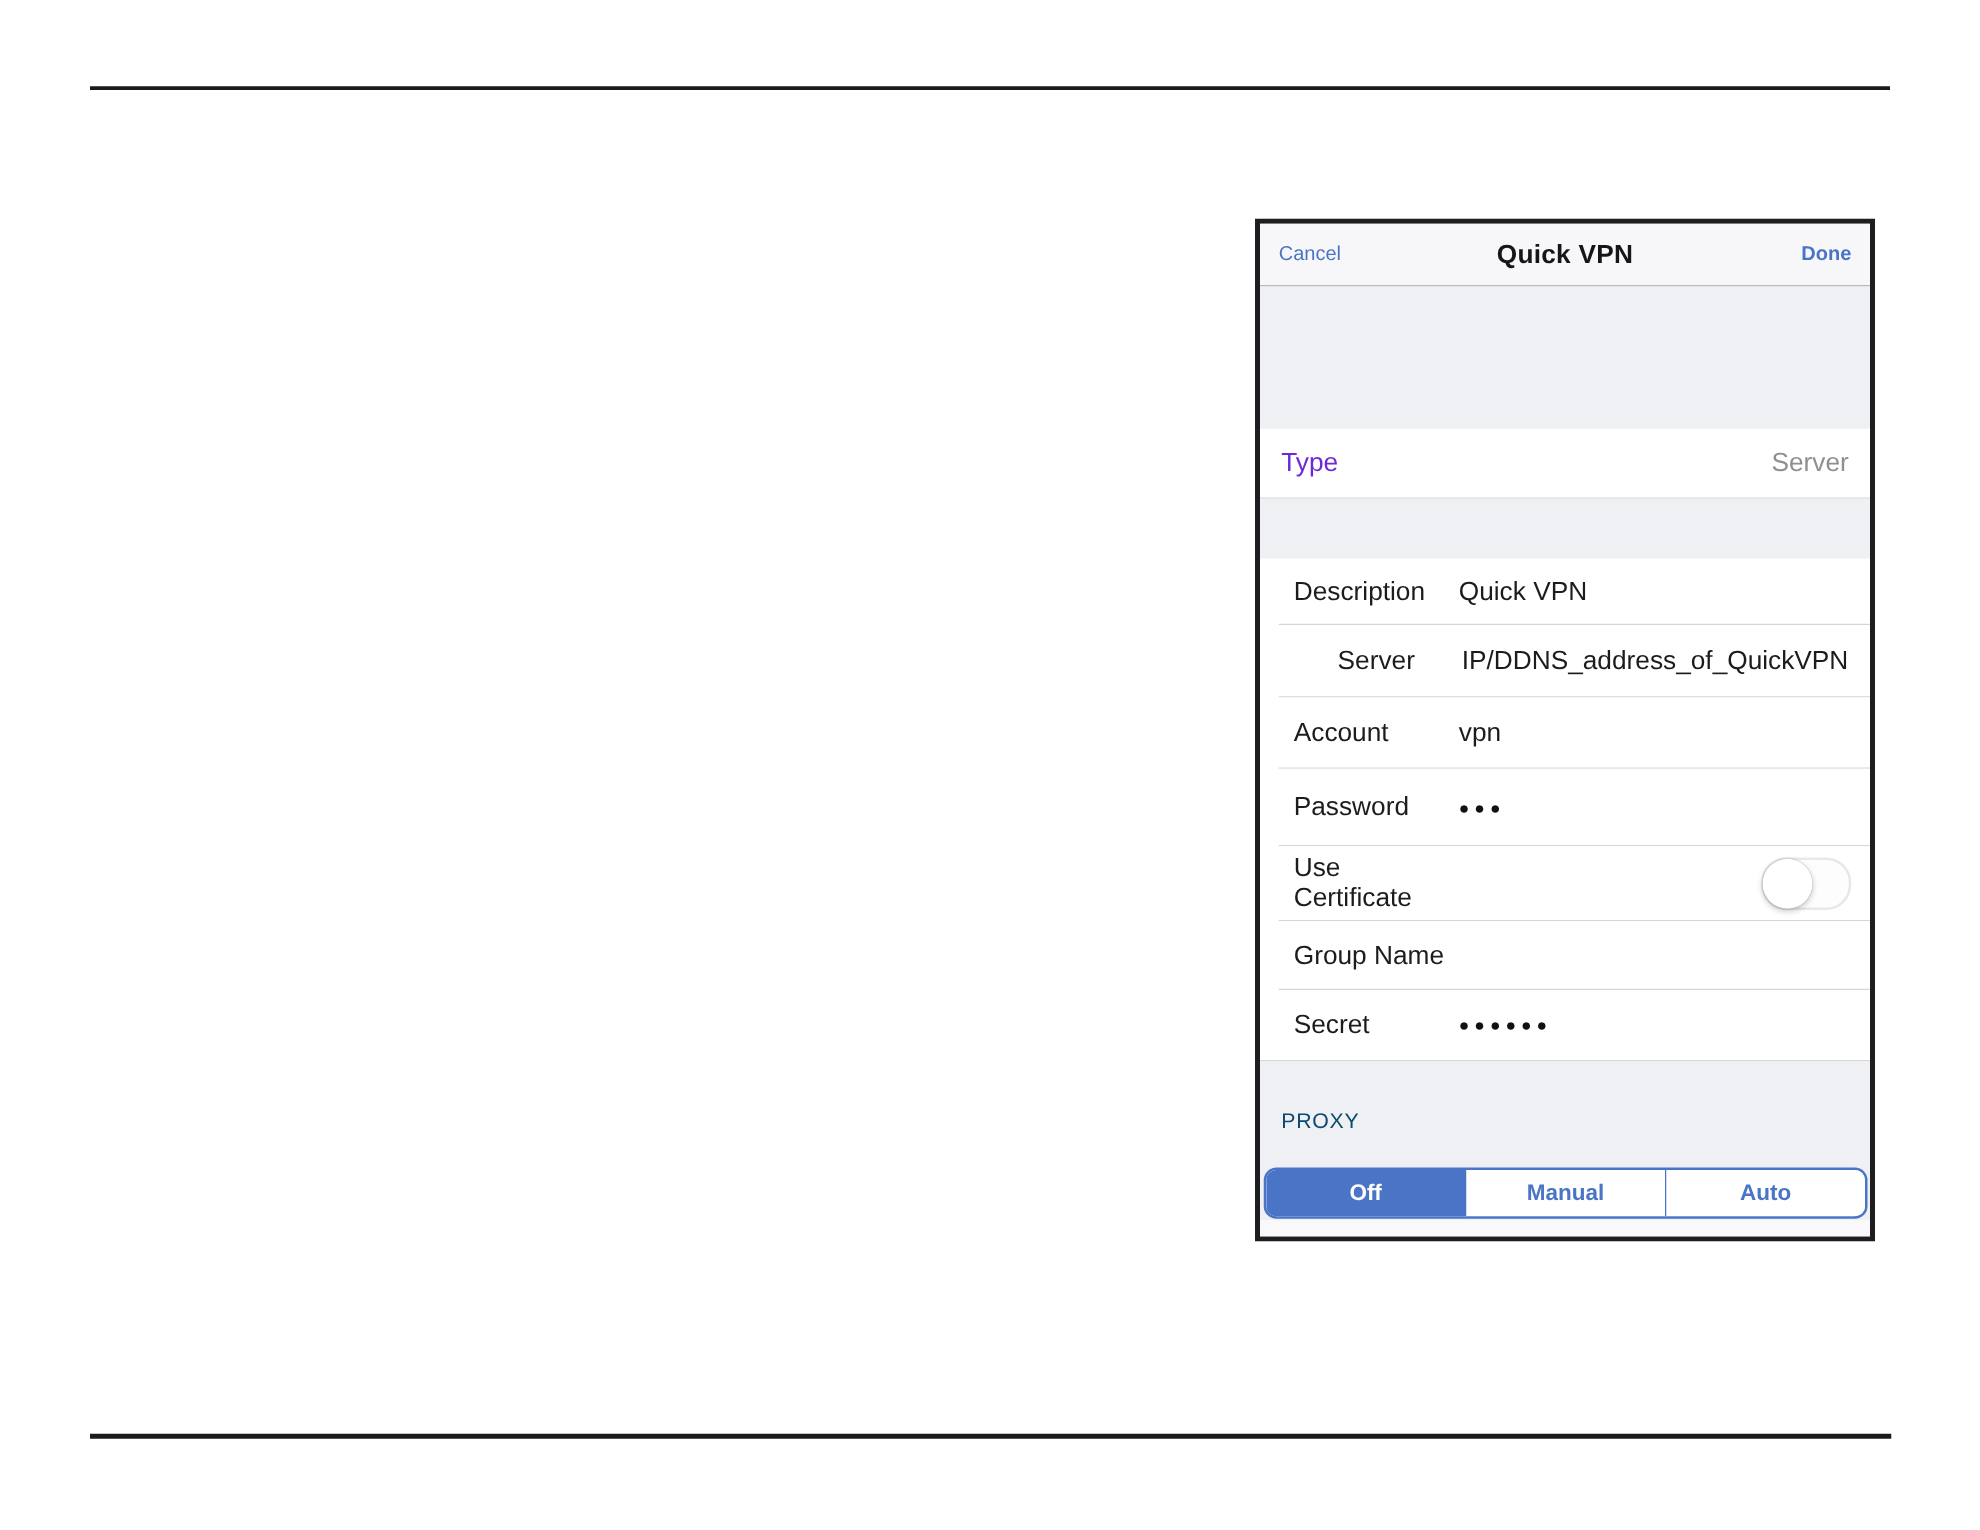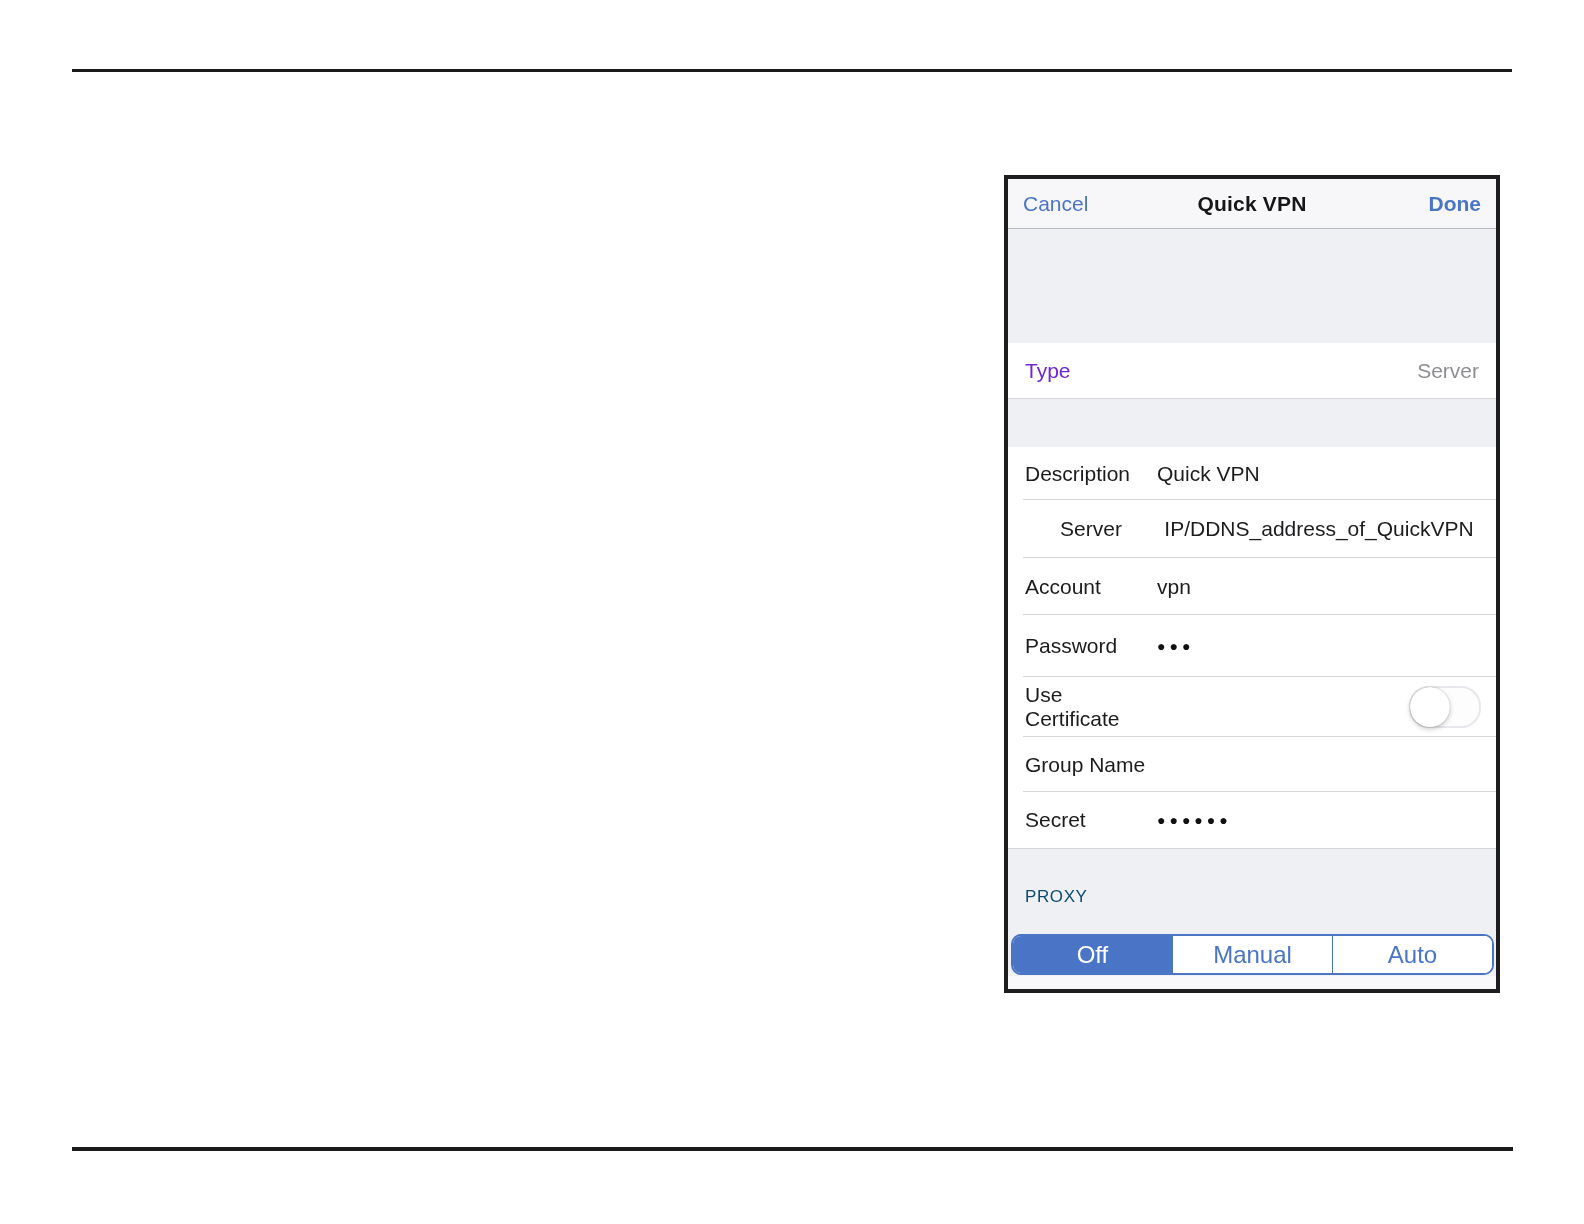--- a/index.html
+++ b/index.html
@@ -20,40 +20,40 @@
   .sheet-header{
     height:50px;box-sizing:border-box;background:#f7f7f9;
     border-bottom:1px solid #babac0;position:relative;
     display:flex;align-items:center;justify-content:space-between;
     padding:0 15px;
   }
   .sheet-title{
     position:absolute;left:0;right:0;text-align:center;
     font-size:21px;font-weight:700;color:#161618;letter-spacing:.2px;
   }
-  .hdr-btn{font-size:21px;color:#4a75c6;background:none;border:none;padding:0;
+  .hdr-btn{font-size:16px;color:#4a75c6;background:none;border:none;padding:0;
     font-family:inherit;cursor:pointer;position:relative;z-index:2;}
   .hdr-btn.bold{font-weight:700;}
 
   .spacer-a{height:114px;background:#eff0f4;}
   .spacer-b{height:48px;background:#eff0f4;}
 
   .type-row{
     height:56px;box-sizing:border-box;background:#ffffff;
     border-bottom:1px solid #d6d6da;
     display:flex;align-items:center;justify-content:space-between;
     padding:0 17px;font-size:21px;
   }
   .type-label{color:#6d28d9;}
   .type-value{color:#8e8e93;}
 
   .rows-group{background:#ffffff;border-bottom:1px solid #d6d6da;}
   .field-row{
     display:flex;align-items:center;position:relative;
-    padding:0 15px 0 17px;font-size:21px;background:#ffffff;
+    padding:0 15px 0 27px;font-size:21px;background:#ffffff;
   }
   .field-row:nth-child(1){height:53px;}
   .field-row:nth-child(2){height:58px;text-align:center;}
   .field-row:nth-child(3){height:57px;}
   .field-row:nth-child(4){height:62px;}
   .field-row:nth-child(5){height:60px;}
   .field-row:nth-child(6){height:55px;}
   .field-row:nth-child(7){height:56px;}
   .field-row:not(:last-child)::after{
     content:"";position:absolute;left:15px;right:0;bottom:0;height:1px;
@@ -79,22 +79,22 @@
     padding:38px 0 0 17px;font-size:17px;color:#0c4a6e;letter-spacing:.6px;
   }
   .proxy-footer{position:absolute;left:0;right:0;bottom:0;height:13px;background:#f9f9fb;}
   .segmented{
     position:absolute;left:3px;right:2px;top:85px;height:41px;
     display:flex;border:2px solid #4a75c6;border-radius:10px;overflow:hidden;
     background:#ffffff;box-sizing:border-box;
   }
   .segment{
     flex:1;display:flex;align-items:center;justify-content:center;
-    font-size:24px;color:#4a75c6;background:#ffffff;border:none;
-    border-left:1px solid #4a75c6;font-family:inherit;cursor:pointer;padding:0;
+    font-size:18px;color:#4a75c6;background:#ffffff;border:none;
+    border-left:1px solid #4a75c6;font-family:inherit;cursor:pointer;padding:0;font-weight:bold;
   }
   .segment:first-child{border-left:none;}
   .segment.selected{background:#4a75c6;color:#fefefe;}
 </style>
 </head>
 <body>
 
 <div class="page-rule rule-top"></div>
 <div class="page-rule rule-bottom"></div>
 

